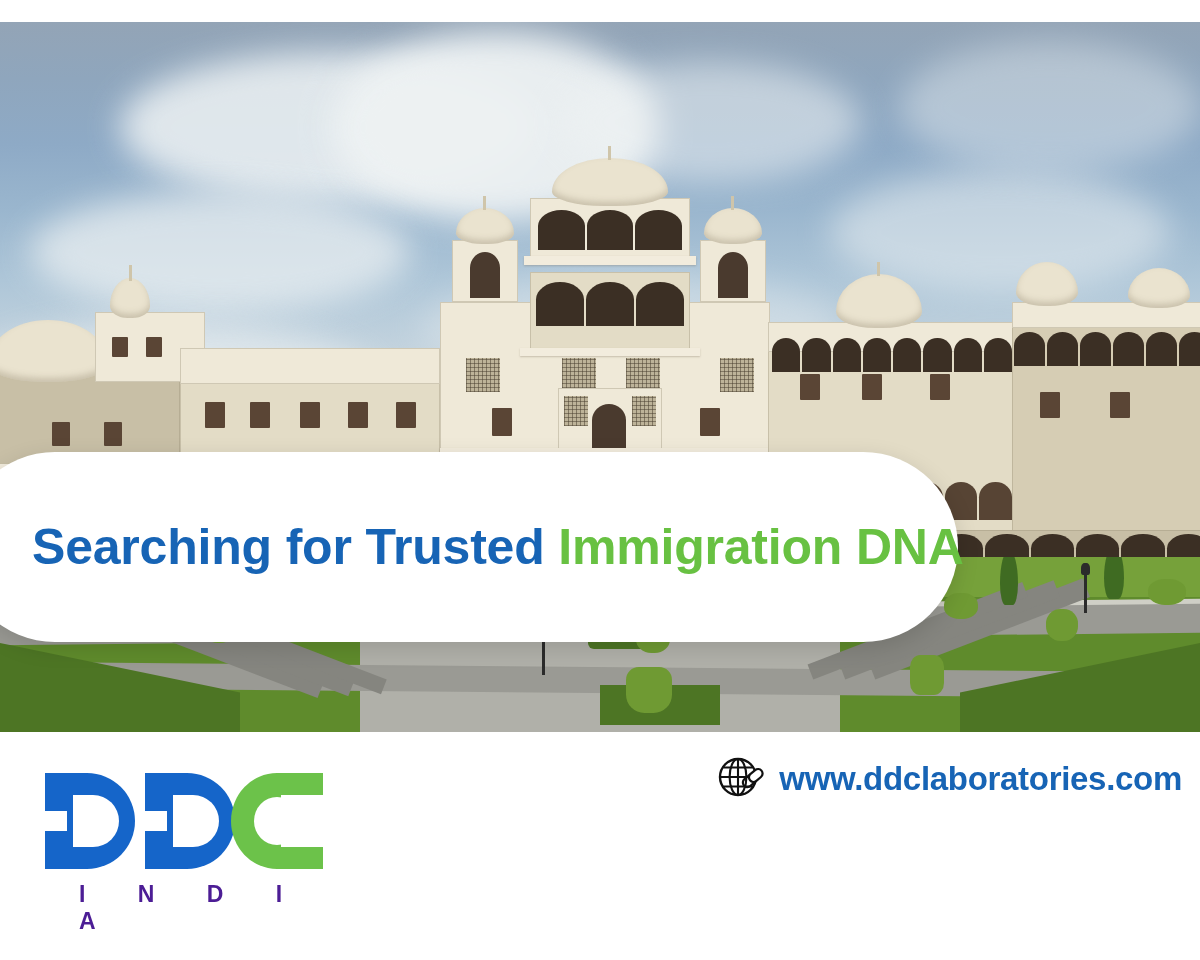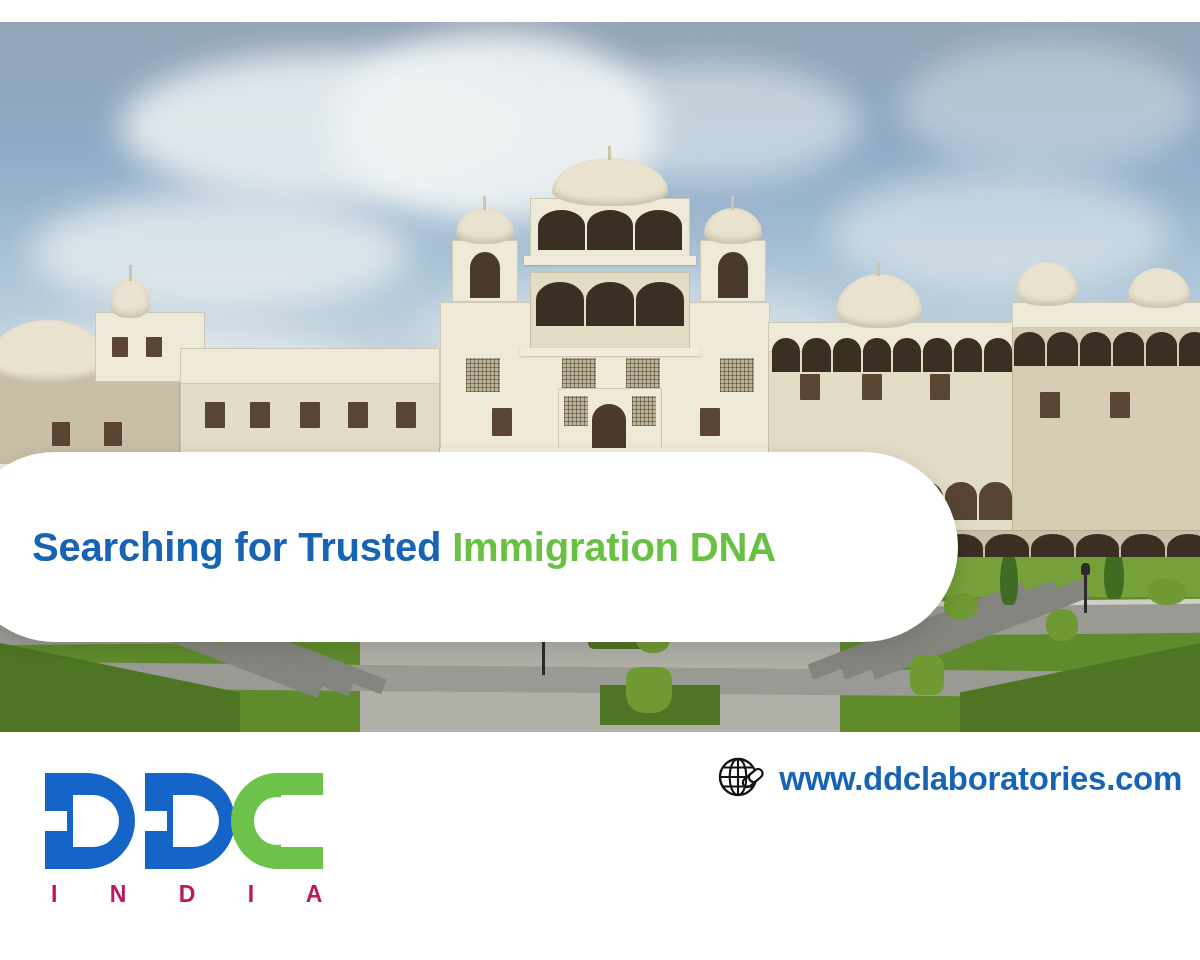--- a/index.html
+++ b/index.html
@@ -84,21 +84,21 @@
   .flowers i { position:absolute; width:5px; height:5px; border-radius:50%; background:#f0c419; }
 
   
   .headline-card {
     position:absolute; left:-40px; top:452px; width:998px; height:190px;
     background:#ffffff; border-radius:100px;
     box-shadow:0 6px 22px rgba(0,0,0,.13);
     display:flex; flex-direction:column; justify-content:center;
     padding:0 0 0 72px; z-index:5;
   }
-  .headline { font-size:40px; font-weight:700; line-height:1.32; letter-spacing:-.2px; white-space:nowrap; }
+  .headline { font-size:50px; font-weight:700; line-height:1.32; letter-spacing:-.2px; white-space:nowrap; }
   .hl-blue  { color:#1764b5; }
   .hl-green { color:#68c142; }
 
   
   .footer {
     position:absolute; left:0; top:733px; width:1200px; height:227px;
     background:#ffffff; z-index:6;
   }
 
   
@@ -128,21 +128,21 @@
     border-radius:50%; background:#ffffff;
   }
   .C .mouth {
     position:absolute; left:50px; top:22px; width:48px; height:52px; background:#ffffff;
   }
   .C .barTop { position:absolute; left:46px; top:0px;  width:46px; height:26px; background:#6cc24a; }
   .C .barBot { position:absolute; left:46px; top:70px; width:46px; height:26px; background:#6cc24a; }
 
   .logo-sub {
     margin-top:12px; font-size:23px; font-weight:700; letter-spacing:23px;
-    color:#be185d; padding-left:6px;
+    color:#4c1d95; padding-left:6px;margin-left:28px;
   }
 
   
   .contacts { position:absolute; right:18px; top:16px; width:640px; }
   .crow { display:flex; align-items:center; justify-content:flex-end; gap:18px; height:60px; }
   .crow.web { gap:12px; justify-content:flex-end; }
   .ctext { font-size:34px; font-weight:700; color:#1764b5; letter-spacing:-.3px; white-space:nowrap; }
   .ctext.web { font-size:33px; }
 
   .ico { flex:0 0 auto; display:block; }

